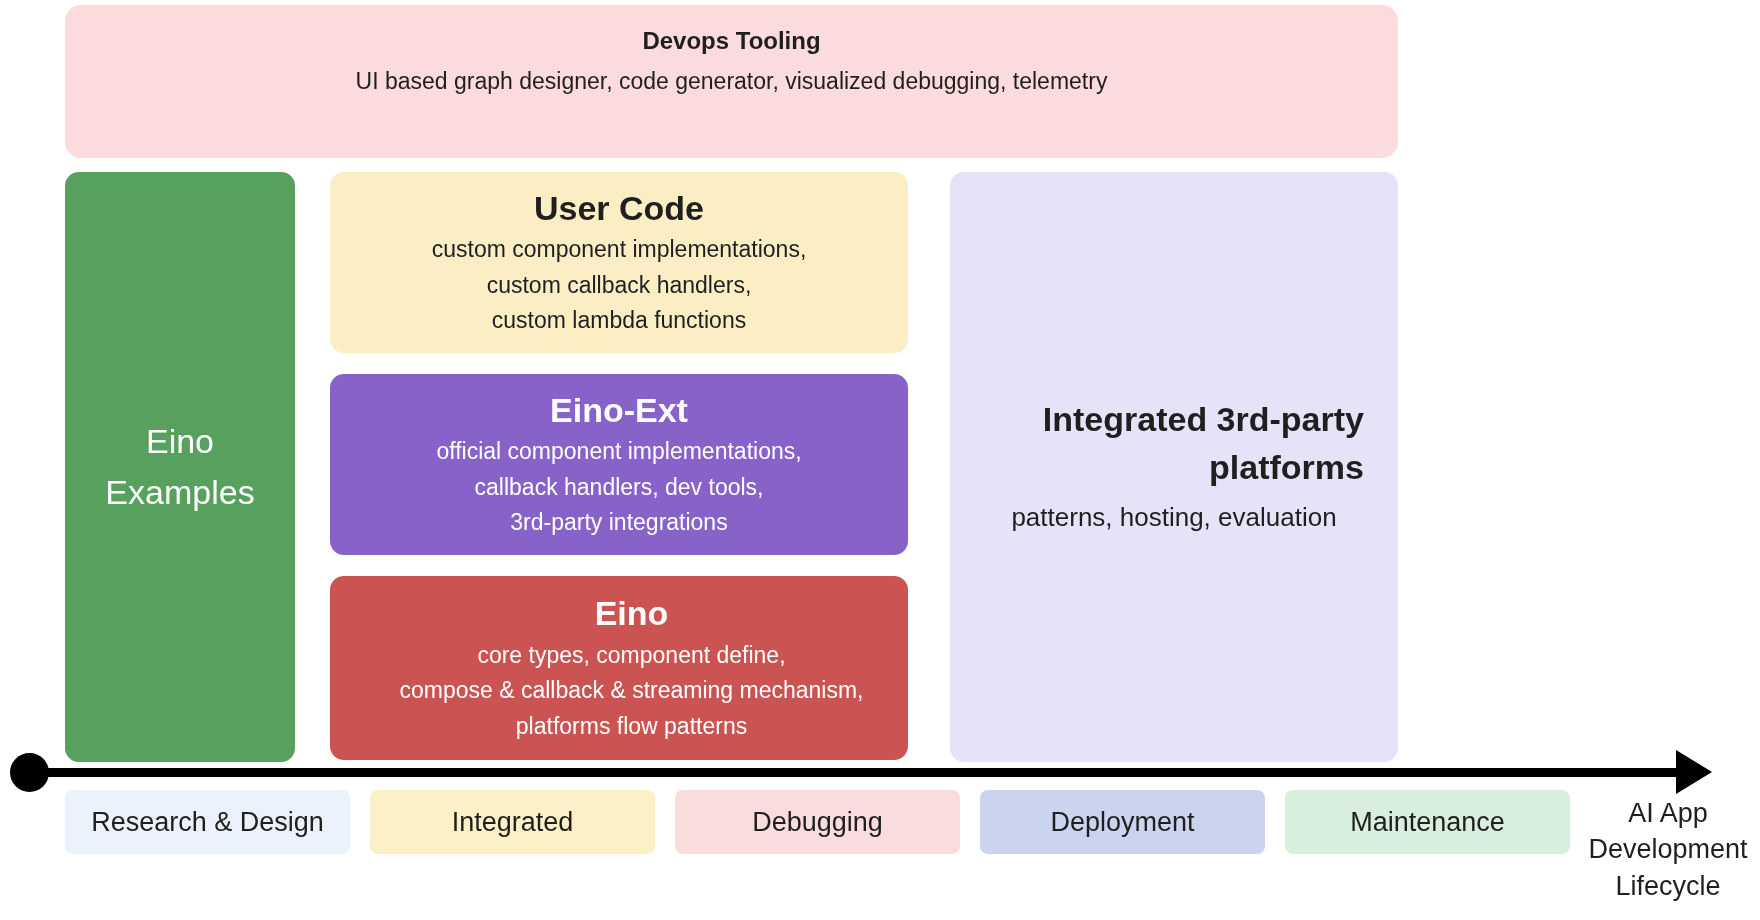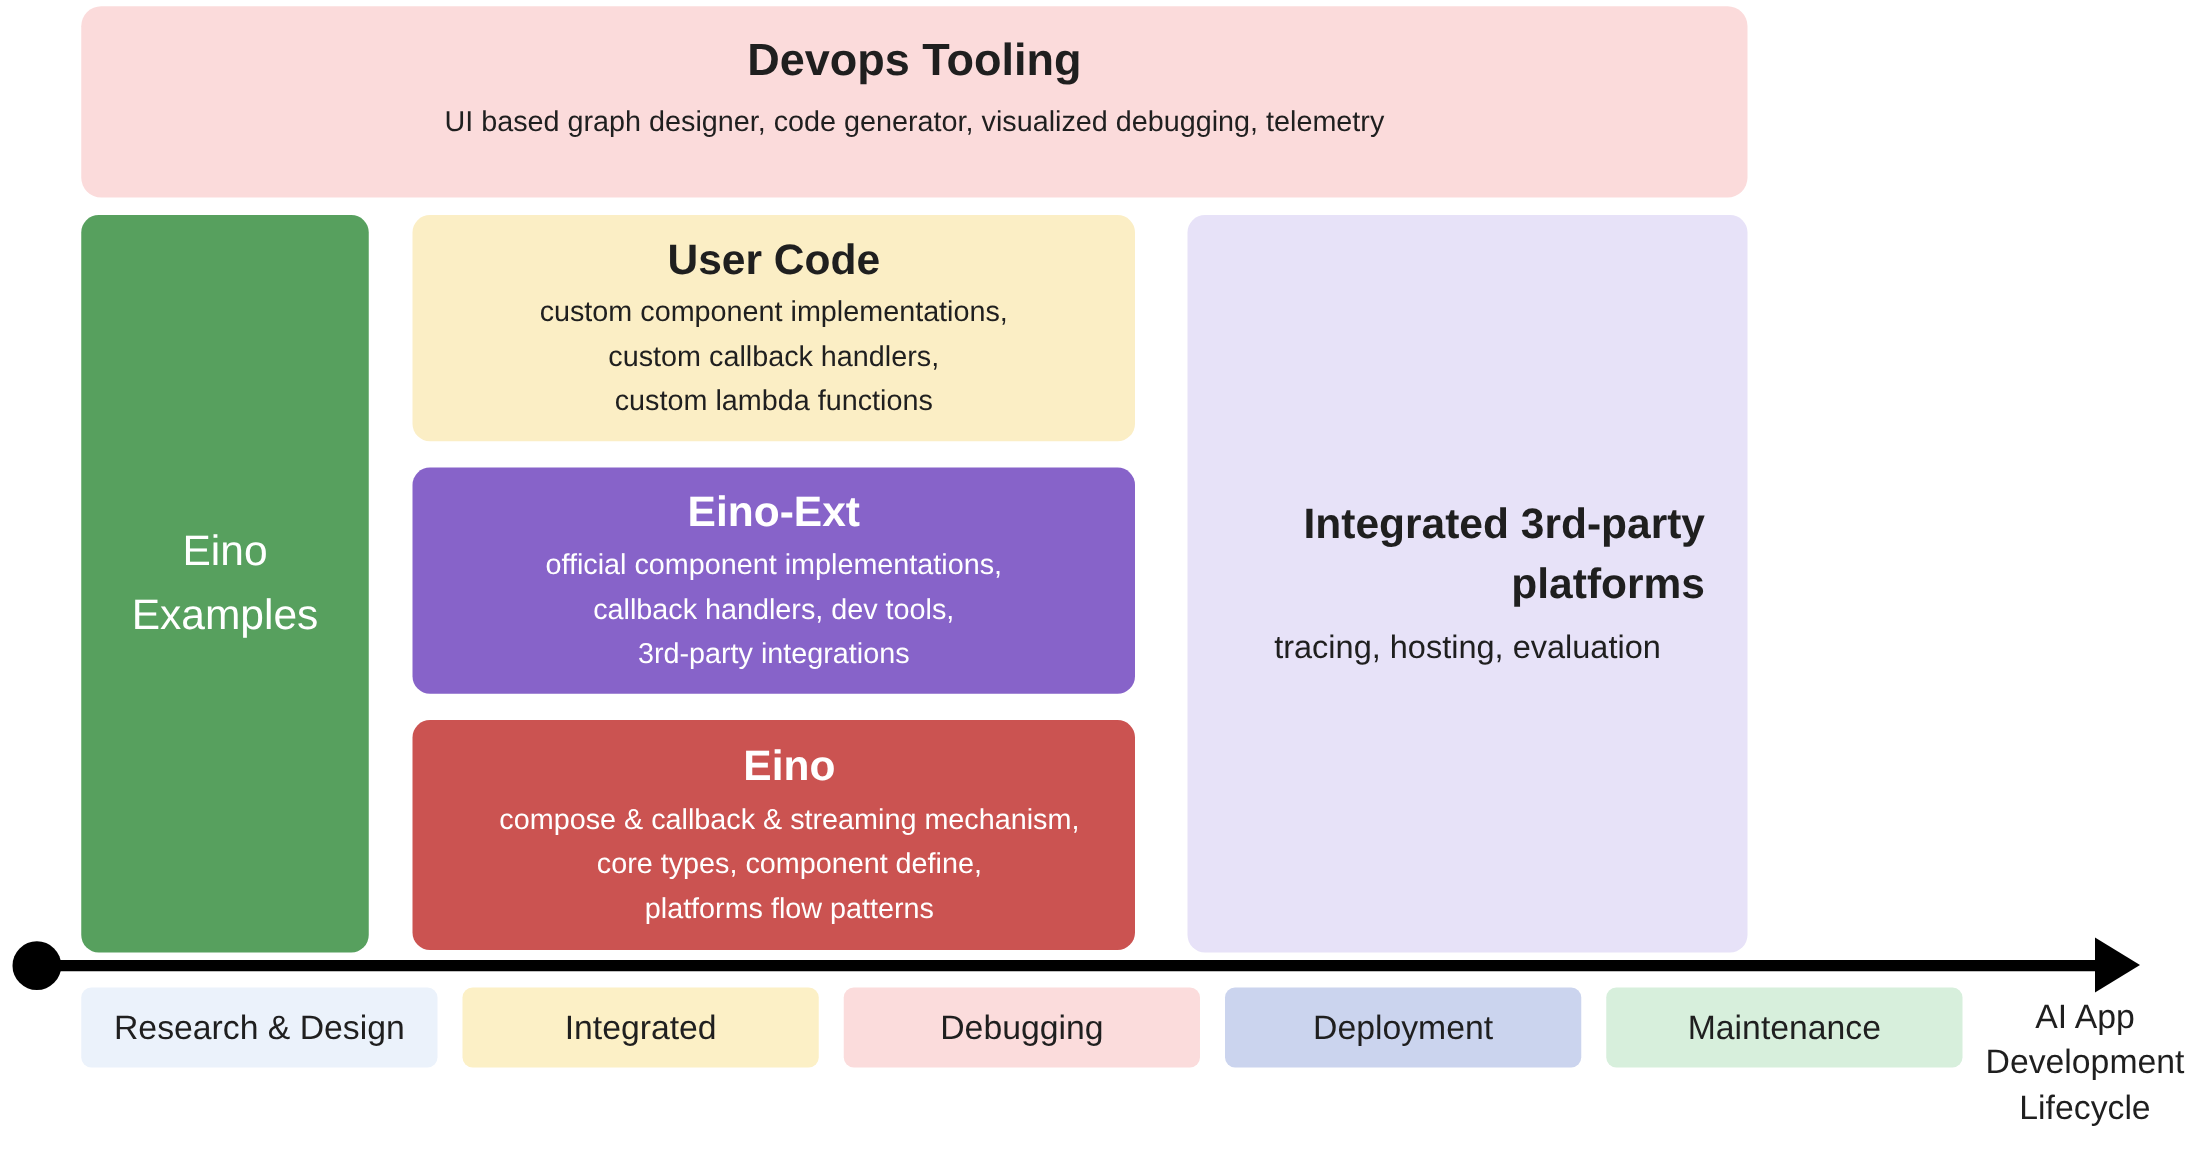--- a/index.html
+++ b/index.html
@@ -36,21 +36,21 @@
   .dark { color: #1f1f1f; }
   .light { color: #ffffff; }
 
   
   .devops {
     left: 65px; top: 5px; width: 1333px; height: 153px;
     border-radius: 16px;
     justify-content: flex-start;
     padding-top: 20px;
   }
-  .devops .title { font-size: 36px; margin-bottom: 8px; }
+  .devops .title { font-size: 24px; margin-bottom: 8px; }
 
   
   .eino-examples {
     left: 65px; top: 172px; width: 230px; height: 590px;
     padding: 0 18px;
   }
   .eino-examples .title { font-size: 34px; font-weight: 500; line-height: 1.5; }
 
   
   .user-code { left: 330px; top: 172px; width: 578px; height: 181px; }
@@ -139,28 +139,28 @@
 
   <div class="box eino-ext" style="background: rgb(135, 99, 201);">
     <div class="title light">Eino-Ext</div>
     <div class="line light">official component implementations,</div>
     <div class="line light">callback handlers, dev tools,</div>
     <div class="line light">3rd-party integrations</div>
   </div>
 
   <div class="box eino-core" style="background: rgb(203, 83, 81);">
     <div class="title light">Eino</div>
+    <div class="line light">core types, component define,</div>
     <div class="line light">compose &amp; callback &amp; streaming mechanism,</div>
-    <div class="line light">core types, component define,</div>
     <div class="line light">platforms flow patterns</div>
   </div>
 
   <div class="box platforms" style="background: rgb(231, 226, 248);">
     <div class="title dark">Integrated 3rd-party platforms</div>
-    <div class="sub dark">tracing, hosting, evaluation</div>
+    <div class="sub dark">patterns, hosting, evaluation</div>
   </div>
 
   <div class="axis-dot"></div>
   <div class="axis-line"></div>
   <div class="axis-arrowhead"></div>
 
   <div class="stage stage-0" style="background: rgb(235, 242, 251);">
     <span>Research &amp; Design</span>
   </div>
   <div class="stage stage-1" style="background: rgb(252, 240, 198);">

